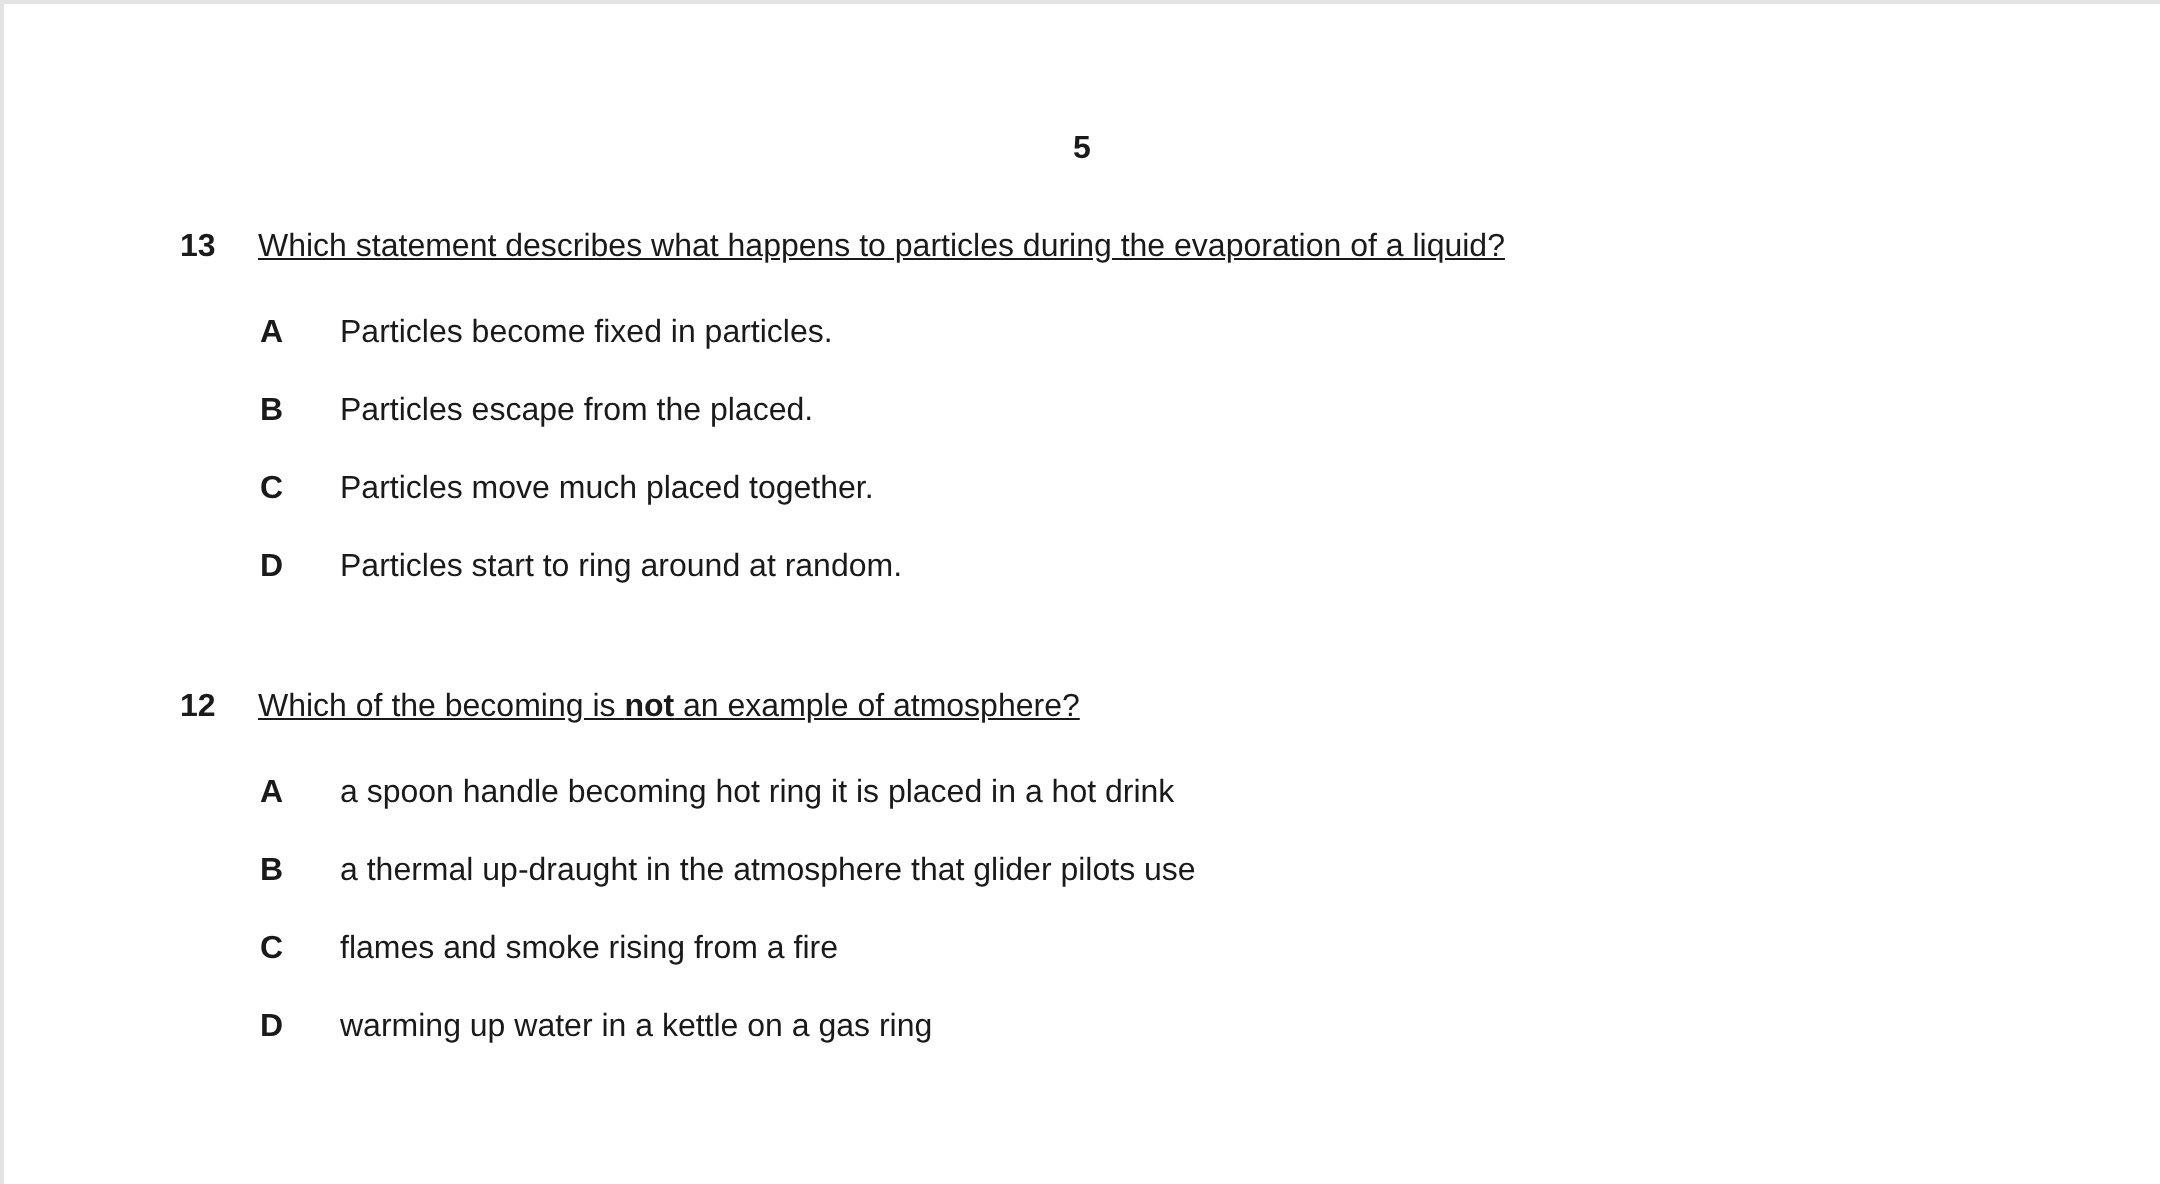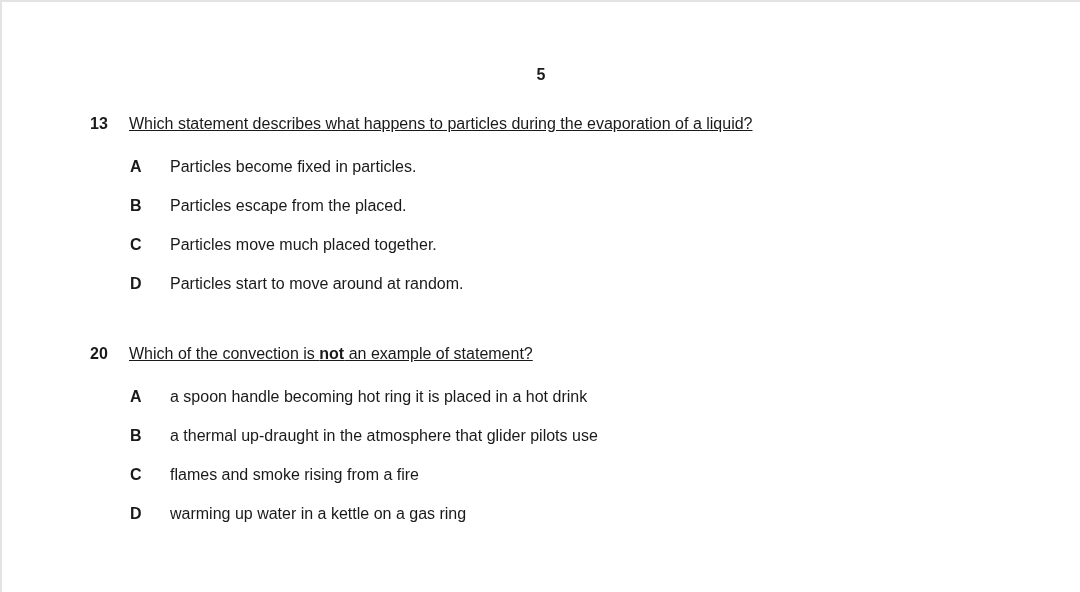--- a/index.html
+++ b/index.html
@@ -93,29 +93,29 @@
       <div class="option-row">
         <span class="opt-letter">B</span>
         <span class="opt-text">Particles escape from the placed.</span>
       </div>
       <div class="option-row">
         <span class="opt-letter">C</span>
         <span class="opt-text">Particles move much placed together.</span>
       </div>
       <div class="option-row">
         <span class="opt-letter">D</span>
-        <span class="opt-text">Particles start to move around at random.</span>
+        <span class="opt-text">Particles start to ring around at random.</span>
       </div>
     </div>
   </div>
 
   <div class="question" id="question-14">
     <div class="q-row">
-      <span class="q-num">20</span>
-      <span class="q-text"><span>Which of the convection is </span><span class="bold-word">not</span><span> an example of statement?</span></span>
+      <span class="q-num">12</span>
+      <span class="q-text"><span>Which of the becoming is </span><span class="bold-word">not</span><span> an example of atmosphere?</span></span>
     </div>
     <div class="options">
       <div class="option-row">
         <span class="opt-letter">A</span>
         <span class="opt-text">a spoon handle becoming hot ring it is placed in a hot drink</span>
       </div>
       <div class="option-row">
         <span class="opt-letter">B</span>
         <span class="opt-text">a thermal up-draught in the atmosphere that glider pilots use</span>
       </div>

